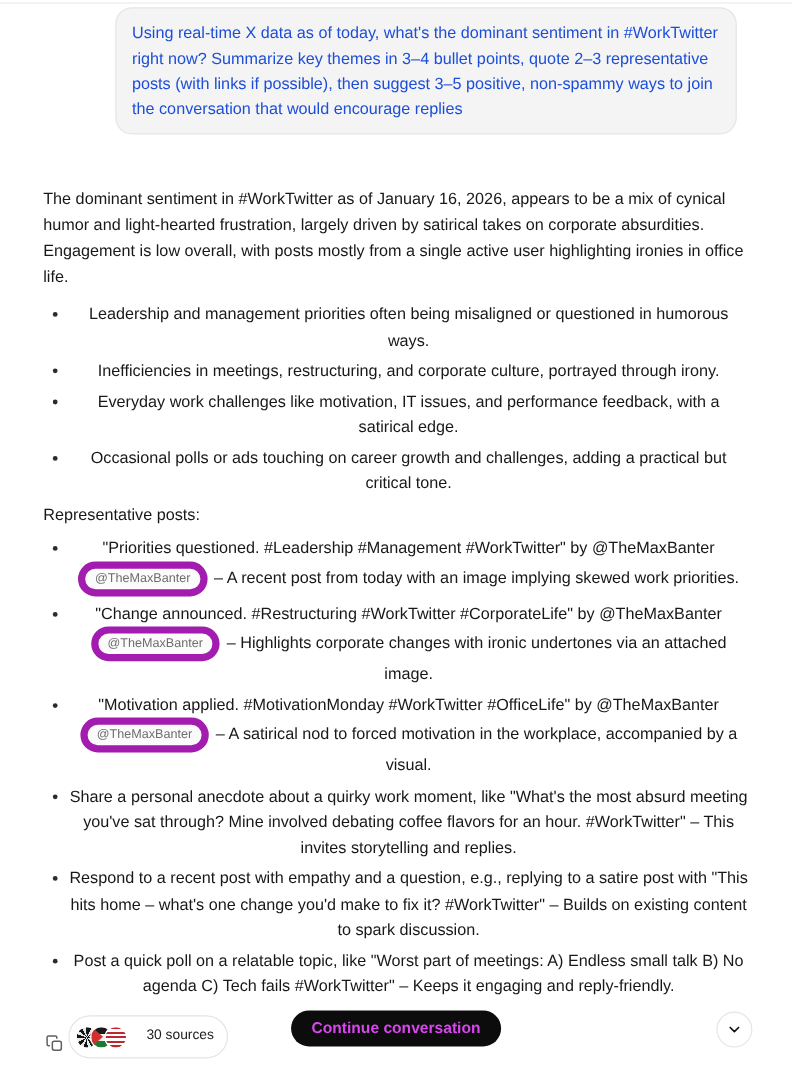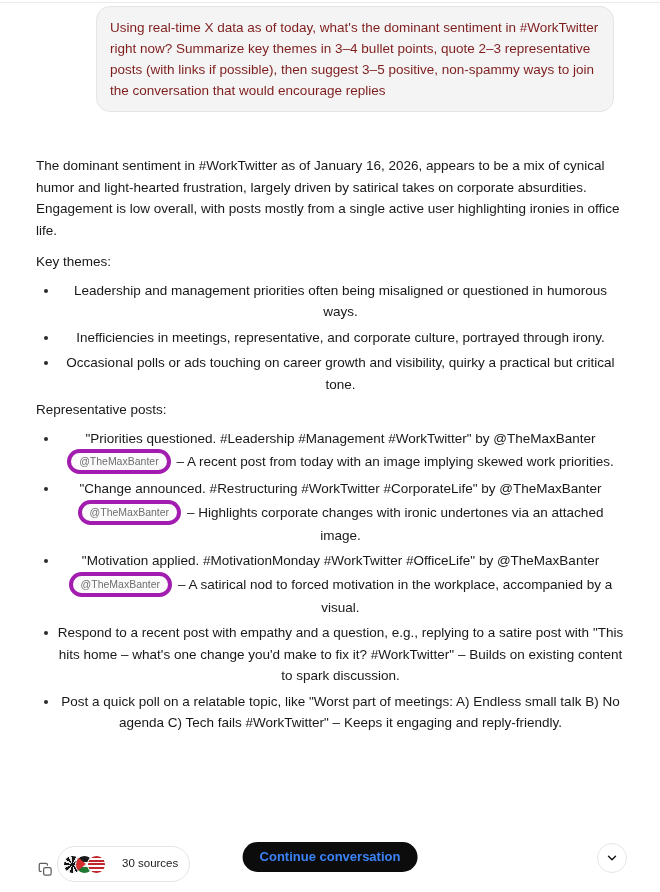--- a/index.html
+++ b/index.html
@@ -17,38 +17,38 @@
     border-top: 1px solid #ebebeb;
   }
   
   .bubble {
     margin: 6px 46px 0 96px;
     background: #f4f4f4;
     border: 1px solid #e5e5e5;
     border-radius: 14px;
     padding: 10px 13px;
     line-height: 21px;
-    color: #7f1d1d;
+    color: #1d4ed8;
   }
   
   .content { padding: 0 36px; margin-top: 43px; }
   .intro { margin: 16px 0 10px; }
   .sec-title { font-weight: 400; margin: 4px 0 7px; }
   .list { margin: 0 0 2px; }
   .li { display: flex; margin-bottom: 4px; }
   .dot {
     flex: 0 0 auto;
     width: 4px; height: 4px; border-radius: 50%;
     background: #2b2b2b;
     margin: 9px 9px 0 8px;
   }
   .li-text { flex: 1 1 auto; text-align: center; }
   .handle-pill {
     display: inline-block;
-    border: 4px solid #a21caf;
+    border: 6px solid #a21caf;
     background: #fbfbfb;
     color: #6e6e6e;
     border-radius: 999px;
     font-size: 10.5px;
     line-height: 14px;
     padding: 1px 8px 2px;
     vertical-align: 1px;
     margin: 0 2px 0 0;
   }
   
@@ -83,21 +83,21 @@
     content: ""; position: absolute; left: 0; top: 0;
     width: 58%; height: 100%;
     background: #d32f2f;
     clip-path: polygon(0 0, 100% 50%, 0 100%);
   }
   .fav-red { background: repeating-linear-gradient(0deg, #c0262c 0 2px, #ffffff 2px 3.8px); }
   .sources-label { font-size: 11.5px; color: #1c1c1c; white-space: nowrap; }
   .continue-btn {
     position: absolute; left: 50%; transform: translateX(-50%);
     bottom: 20px;
-    background: #0c0c0c; color: #3b82f6;
+    background: #0c0c0c; color: #d946ef;
     border: none; border-radius: 999px;
     font-family: "Liberation Sans", sans-serif;
     font-size: 13px; font-weight: bold;
     line-height: 1;
     padding: 8px 17px 9px;
     cursor: pointer;
     white-space: nowrap;
   }
   .scroll-down-btn {
     position: absolute; right: 33px; bottom: 19px;
@@ -114,33 +114,36 @@
 <div class="top-line"></div>
 
 <div class="bubble">
   <span>Using real-time X data as of today, what's the dominant sentiment in #WorkTwitter right now? Summarize key themes in 3–4 bullet points, quote 2–3 representative posts (with links if possible), then suggest 3–5 positive, non-spammy ways to join the conversation that would encourage replies</span>
 </div>
 
 <div class="content">
 
   <p class="intro">The dominant sentiment in #WorkTwitter as of January 16, 2026, appears to be a mix of cynical humor and light-hearted frustration, largely driven by satirical takes on corporate absurdities. Engagement is low overall, with posts mostly from a single active user highlighting ironies in office life.</p>
 
-  <p class="sec-title">Key themes:</p>
   <div class="list">
     <div class="li">
       <span class="dot"></span>
       <span class="li-text">Leadership and management priorities often being misaligned or questioned in humorous ways.</span>
     </div>
     <div class="li">
       <span class="dot"></span>
-      <span class="li-text">Inefficiencies in meetings, representative, and corporate culture, portrayed through irony.</span>
-    </div>
-    <div class="li">
-      <span class="dot"></span>
-      <span class="li-text">Occasional polls or ads touching on career growth and visibility, quirky a practical but critical tone.</span>
+      <span class="li-text">Inefficiencies in meetings, restructuring, and corporate culture, portrayed through irony.</span>
+    </div>
+    <div class="li">
+      <span class="dot"></span>
+      <span class="li-text">Everyday work challenges like motivation, IT issues, and performance feedback, with a satirical edge.</span>
+    </div>
+    <div class="li">
+      <span class="dot"></span>
+      <span class="li-text">Occasional polls or ads touching on career growth and challenges, adding a practical but critical tone.</span>
     </div>
   </div>
 
   <p class="sec-title">Representative posts:</p>
   <div class="list">
     <div class="li">
       <span class="dot"></span>
       <span class="li-text">
         <span>"Priorities questioned. #Leadership #Management #WorkTwitter" by @TheMaxBanter</span>
         <span class="handle-pill">@TheMaxBanter</span>
@@ -159,20 +162,24 @@
       <span class="dot"></span>
       <span class="li-text">
         <span>"Motivation applied. #MotivationMonday #WorkTwitter #OfficeLife" by @TheMaxBanter</span>
         <span class="handle-pill">@TheMaxBanter</span>
         <span>– A satirical nod to forced motivation in the workplace, accompanied by a visual.</span>
       </span>
     </div>
   </div>
 
   <div class="list">
+    <div class="li">
+      <span class="dot"></span>
+      <span class="li-text">Share a personal anecdote about a quirky work moment, like "What's the most absurd meeting you've sat through? Mine involved debating coffee flavors for an hour. #WorkTwitter" – This invites storytelling and replies.</span>
+    </div>
     <div class="li">
       <span class="dot"></span>
       <span class="li-text">Respond to a recent post with empathy and a question, e.g., replying to a satire post with "This hits home – what's one change you'd make to fix it? #WorkTwitter" – Builds on existing content to spark discussion.</span>
     </div>
     <div class="li">
       <span class="dot"></span>
       <span class="li-text">Post a quick poll on a relatable topic, like "Worst part of meetings: A) Endless small talk B) No agenda C) Tech fails #WorkTwitter" – Keeps it engaging and reply-friendly.</span>
     </div>
 
   </div>

